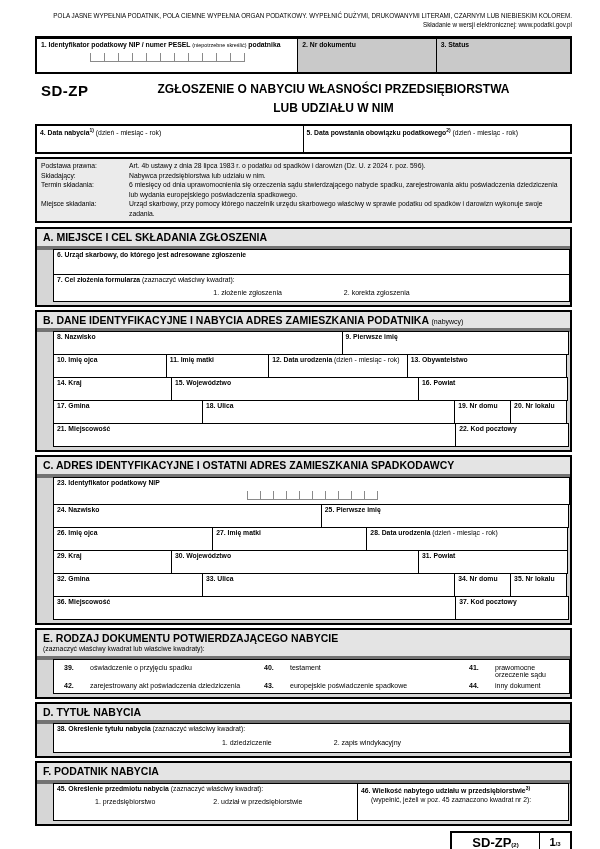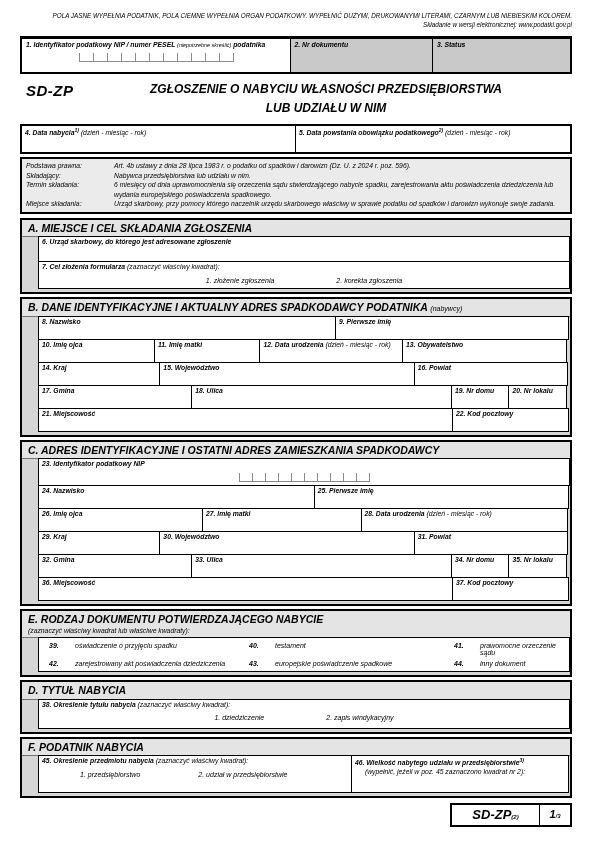--- a/index.html
+++ b/index.html
@@ -1,17 +1,17 @@
 <!DOCTYPE html>
 <html><head>
 <meta charset="utf-8">
 <style>
   * { box-sizing: border-box; margin: 0; padding: 0; }
   html,body { width:600px; height:849px; background:#fff; font-family:"Liberation Sans", sans-serif; color:#000; }
-  .page { position:relative; width:600px; height:849px; padding:12px 28px 0 20px;font-style:italic; }
+  .page { position:relative; width:600px; height:849px; padding:12px 28px 0 35px; }
 
   .notice { text-align:right; font-size:6.3px; line-height:1.35; margin-bottom:7px; }
 
   .block { border:2px solid #000; margin-bottom:3px; }
   .hdr-row { display:flex; border-top:3px solid #000; }
   .hdr-cell { border-right:1px solid #000; padding:2px 4px; min-height:33px; }
   .hdr-cell:last-child { border-right:none; }
   .gray { background:#c9c9c9; }
 
   .lab { font-size:6.8px; font-weight:bold; line-height:1.25; }
@@ -29,21 +29,21 @@
 
   .dates { display:flex; }
   .dates .fbox { min-height:26px; }
 
   .legal { background:#ebebeb; border:2px solid #000; margin-bottom:4px; padding:2px 4px 3px 4px; font-size:6.8px; line-height:1.4; }
   .legal .lrow { display:flex; }
   .legal .llab { width:88px; flex:none; }
   .legal .ltxt { flex:1; }
 
   .section { border:2px solid #000; margin-bottom:3px; }
-  .sec-head { background:#e4e4e4; border-bottom:1px solid #737373; padding:2px 4px 2px 6px; font-size:10.5px; font-weight:bold; line-height:1.2; }
+  .sec-head { background:#e4e4e4; border-bottom:4px solid #737373; padding:2px 4px 2px 6px; font-size:10.5px; font-weight:bold; line-height:1.2; }
   .sec-head .suffix { font-size:7px; font-weight:normal; }
   .sec-sub { font-size:6.8px; font-weight:normal; padding-top:1px; }
   .sec-body { background:#d6d6d6; padding:0 0 3px 16px; }
 
   .frow { display:flex; }
   .fbox { background:#fff; border:1px solid #000; margin:-1px 0 0 -1px; padding:1px 3px 2px 3px; min-height:24px; position:relative; }
   .frow .fbox:first-child { margin-left:0; }
   .tall { min-height:26px; }
 
   .opts { display:flex; justify-content:center; gap:62px; font-size:7px; margin-top:5px; }
@@ -176,21 +176,21 @@
             <span>1. złożenie zgłoszenia</span>
             <span>2. korekta zgłoszenia</span>
           </div>
         </div>
       </div>
     </div>
   </div>
 
   <div class="section">
     <div class="sec-head">
-      <span>B. DANE IDENTYFIKACYJNE I AKTUALNY ADRES SPADKODAWCY PODATNIKA</span>
+      <span>B. DANE IDENTYFIKACYJNE I NABYCIA ADRES ZAMIESZKANIA PODATNIKA</span>
       <span class="suffix">(nabywcy)</span>
     </div>
     <div class="sec-body">
       <div class="frow">
         <div class="fbox" style="width:56%">
           <div class="lab"><span>8.</span> <span>Nazwisko</span></div>
         </div>
         <div class="fbox" style="width:44%">
           <div class="lab"><span>9.</span> <span>Pierwsze imię</span></div>
         </div>

